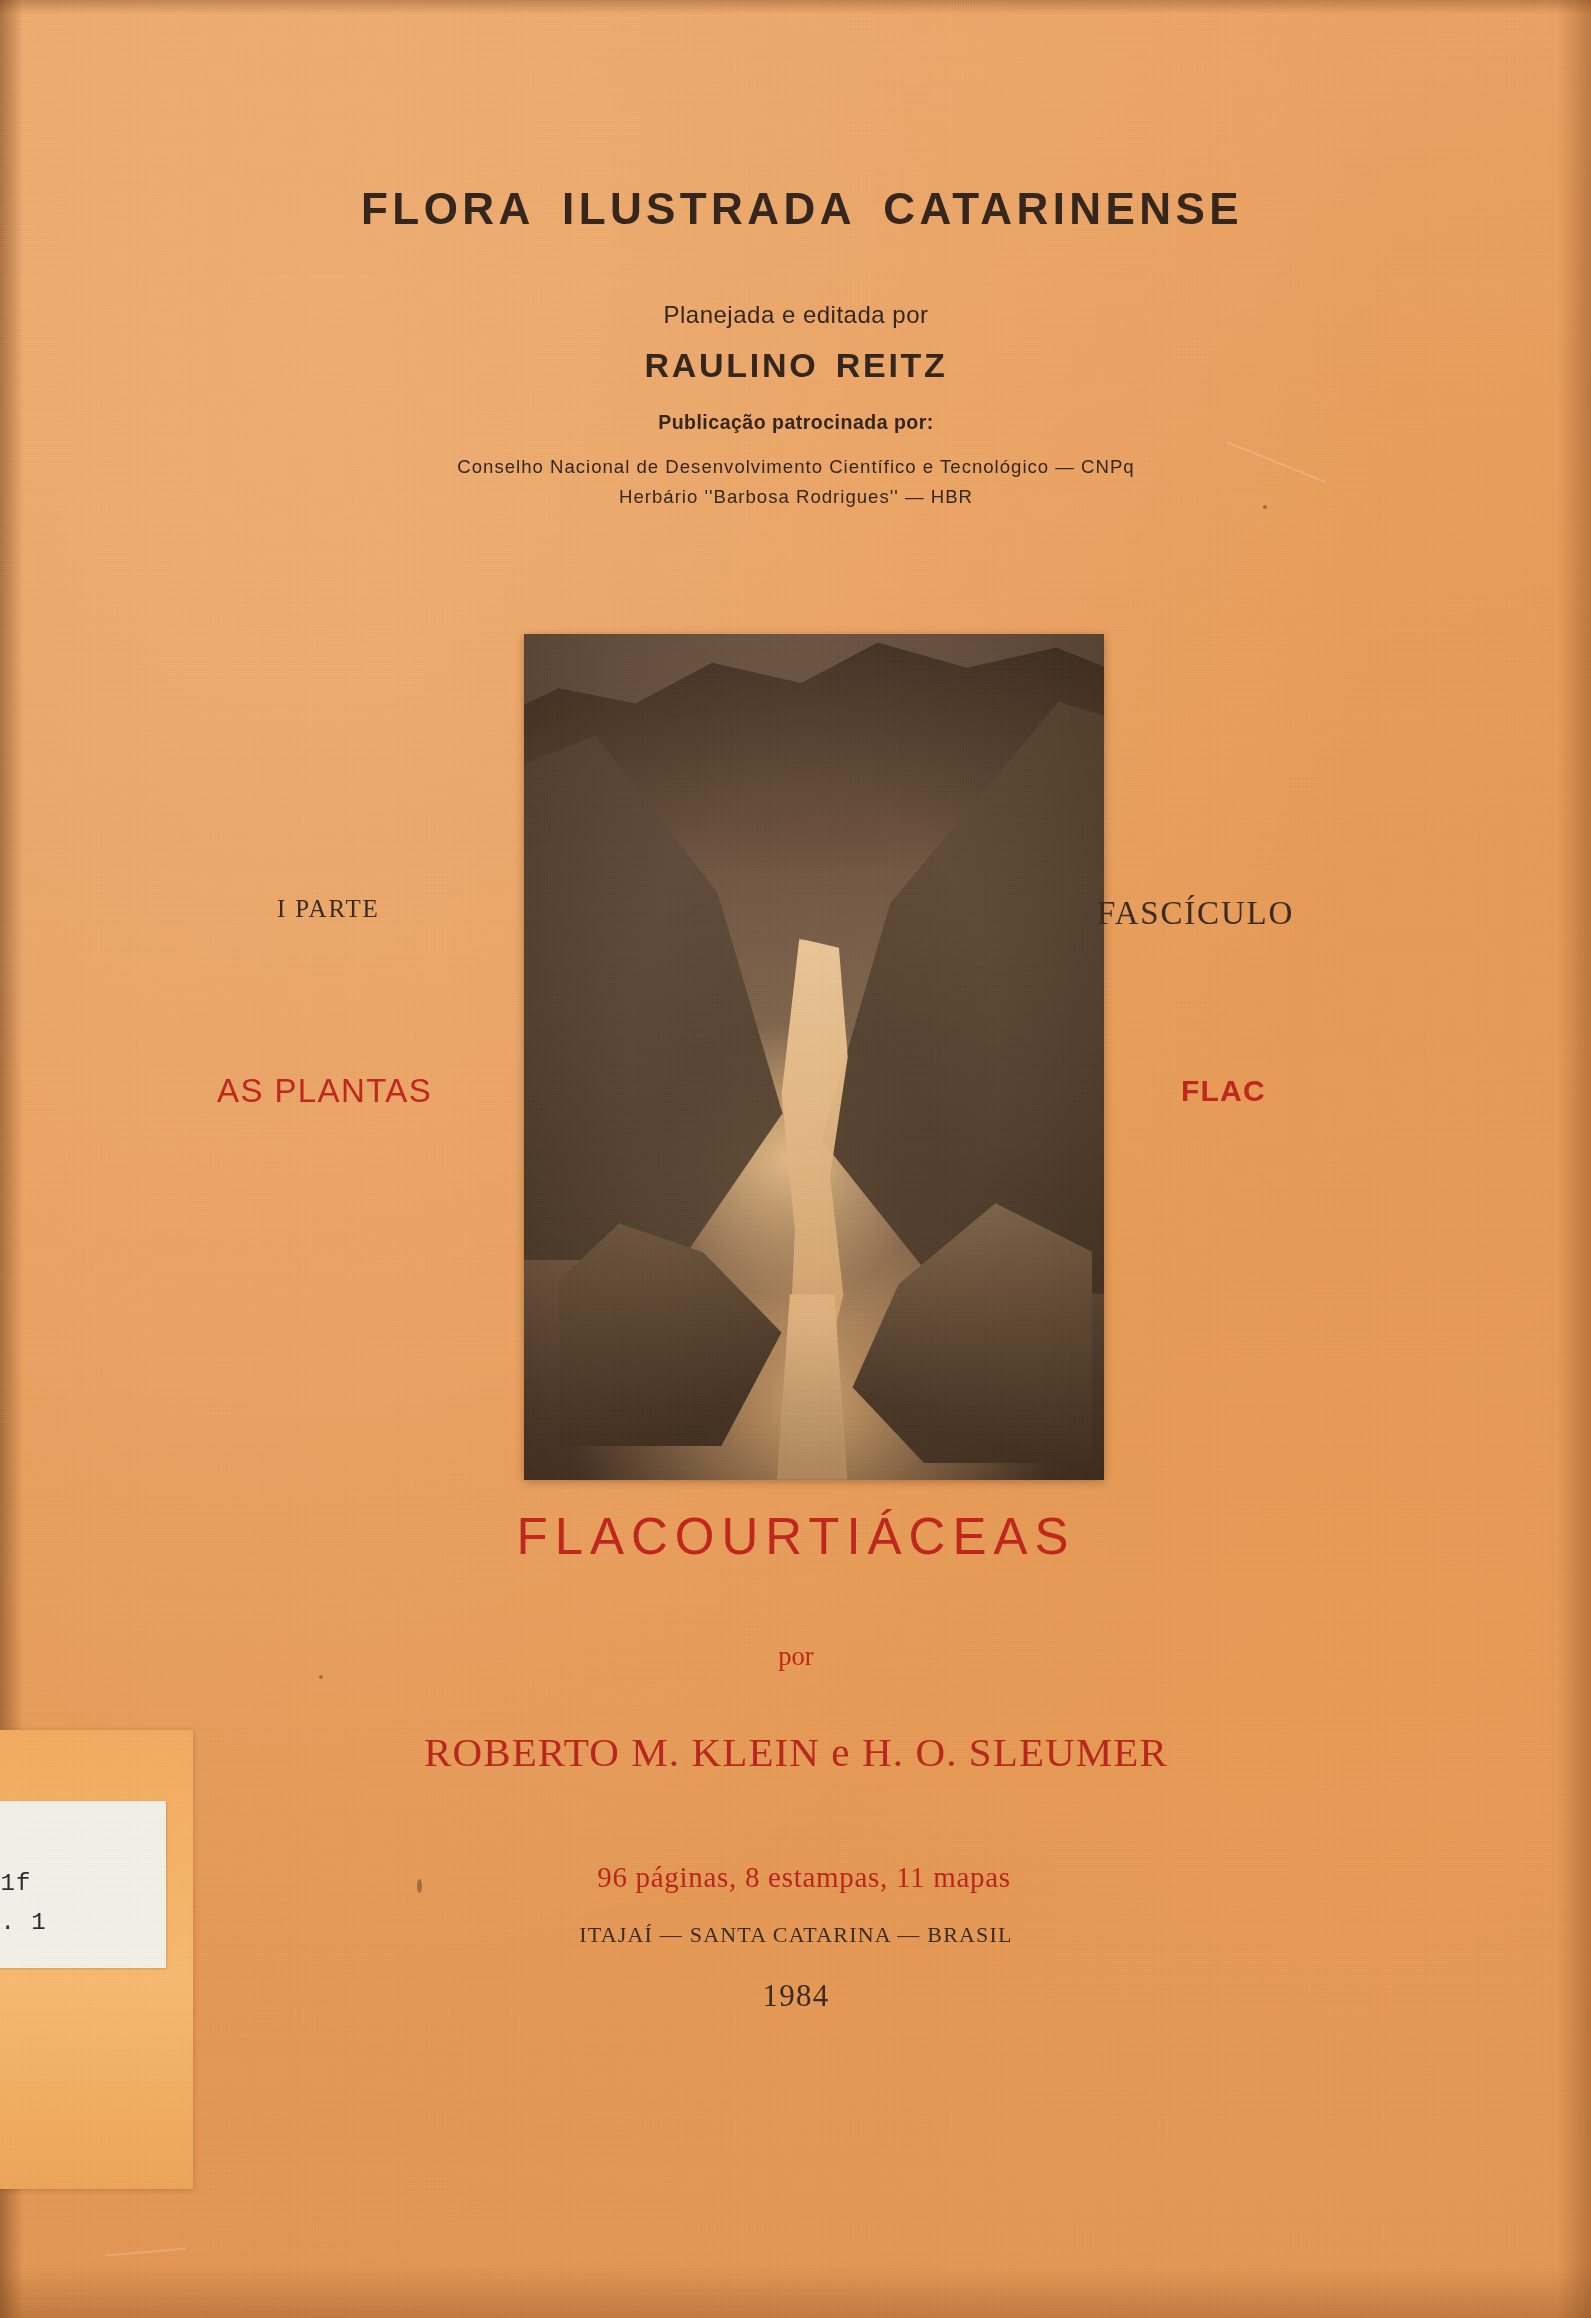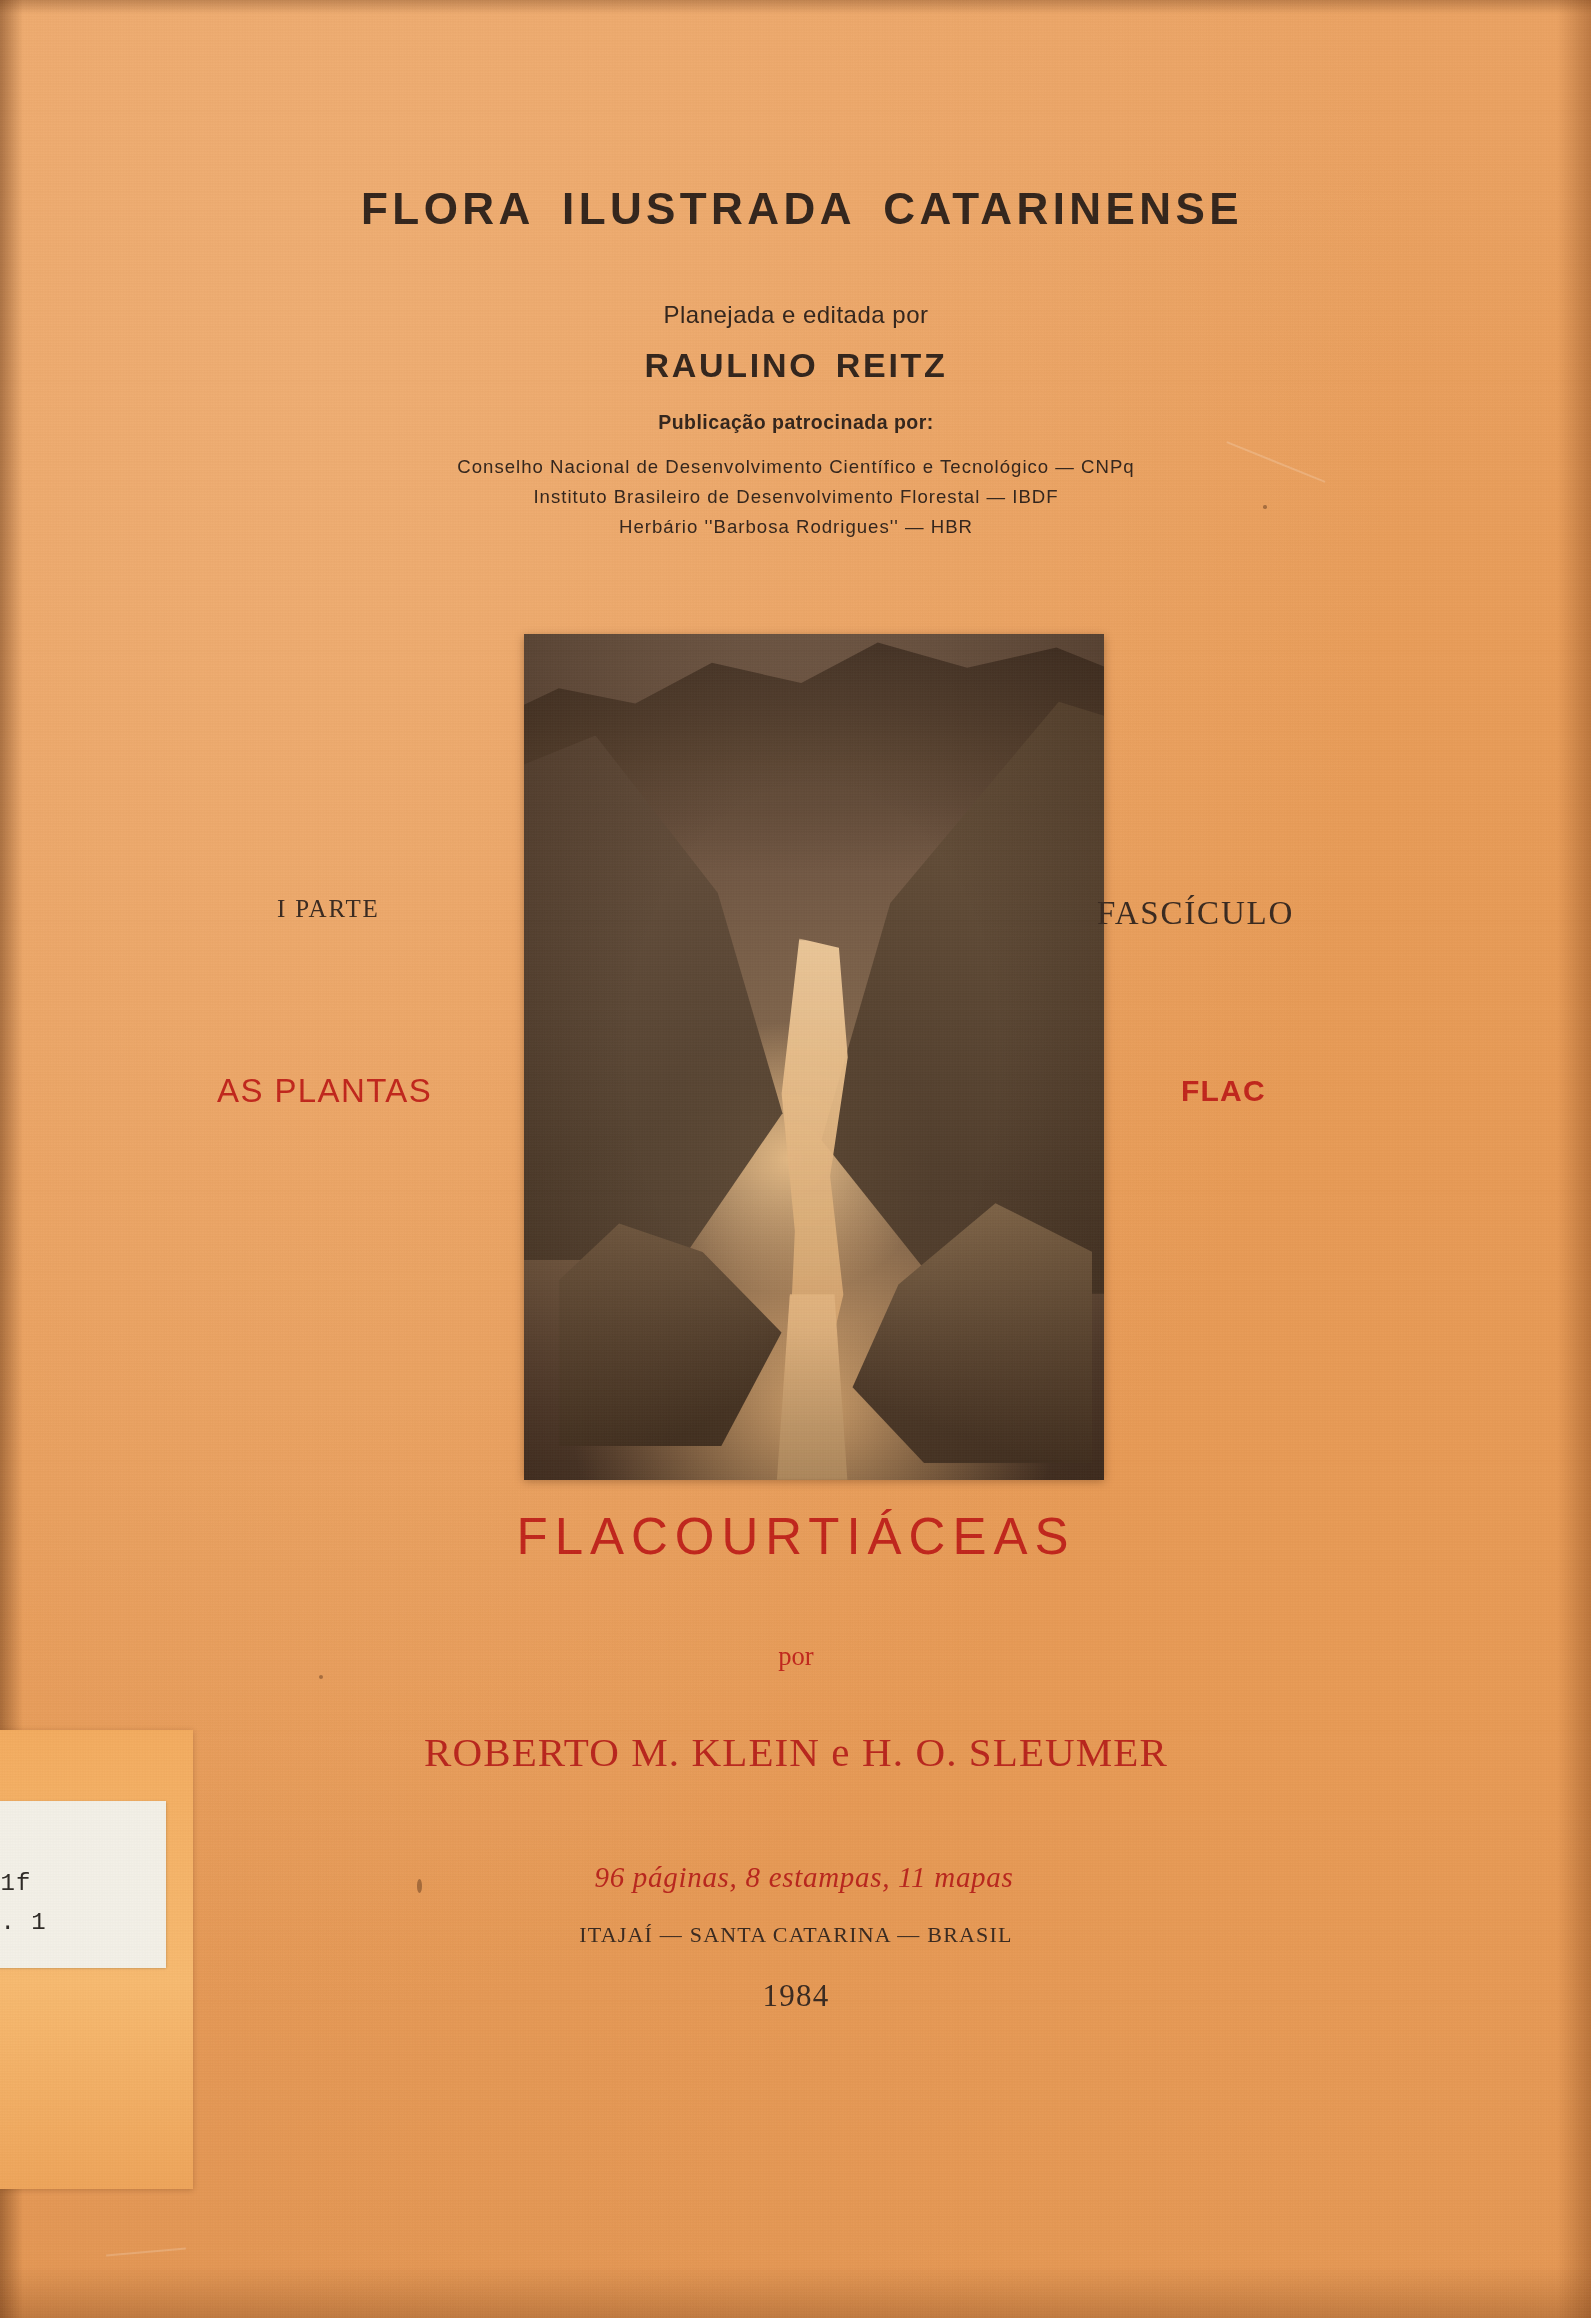--- a/index.html
+++ b/index.html
@@ -260,21 +260,20 @@
     color: #b8261d;
   }
   .extent {
     position: absolute;
     left: 16px; right: 0;
     top: 1861px;
     font-family: "Liberation Serif", serif;
     font-size: 29px;
     letter-spacing: 0.7px;
     color: #b8261d;
-    font-style: italic;
   }
   .place {
     position: absolute;
     left: 0; right: 0;
     top: 1922px;
     font-family: "Liberation Serif", serif;
     font-size: 22px;
     letter-spacing: 1.2px;
     color: #3a2a20;
   }
@@ -341,21 +340,20 @@
   <div class="main-title center">FLORA ILUSTRADA CATARINENSE</div>
 
   <div class="planned-by center">Planejada e editada por</div>
 
   <div class="editor-name center">RAULINO REITZ</div>
 
   <div class="sponsor-label center">Publicação patrocinada por:</div>
 
   <div class="sponsor-list center">
     <div class="line">Conselho Nacional de Desenvolvimento Científico e Tecnológico — CNPq</div>
-    <div class="line">Instituto Brasileiro de Desenvolvimento Florestal — IBDF</div>
     <div class="line">Herbário ''Barbosa Rodrigues'' — HBR</div>
   </div>
 
   <div class="photo-frame">
     <div class="photo-inner">
       <div class="ridge"></div>
       <div class="hill-left"></div>
       <div class="hill-right"></div>
       <div class="waterfall"></div>
       <div class="river"></div>

